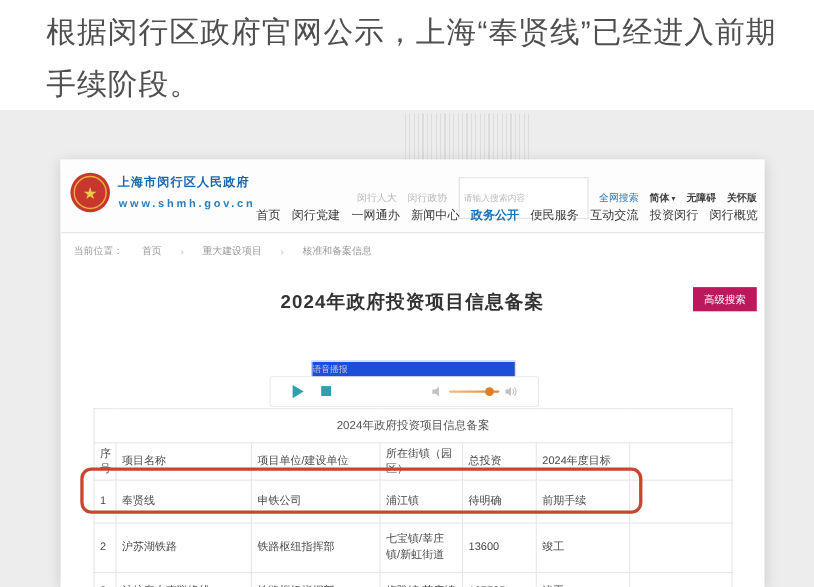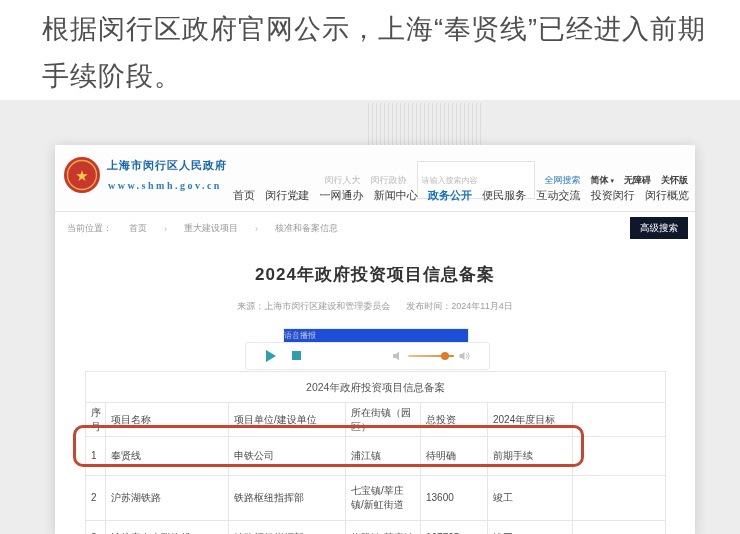--- a/index.html
+++ b/index.html
@@ -20,21 +20,21 @@
   
   .site-card{position:absolute;left:55px;top:45px;width:640px;height:389px;
     background:#ffffff;box-shadow:0 2px 12px rgba(0,0,0,.16);overflow:hidden;}
 
   
   .hdr{position:relative;height:66px;border-bottom:1px solid #e3e3e3;background:#fdfdfd;}
   .emblem{position:absolute;left:8px;top:11px;width:38px;height:38px;}
   .site-title{position:absolute;left:52px;top:13px;font-size:11px;font-weight:bold;
     color:#1866ad;letter-spacing:1px;}
   .site-url{position:absolute;left:53px;top:35px;font-size:10px;font-weight:bold;
-    color:#2a7dc0;letter-spacing:2.5px;font-family:Liberation Serif, serif;}
+    color:#2a7dc0;letter-spacing:2.5px;}
   .utility{position:absolute;top:16px;right:7px;display:flex;align-items:center;gap:10px;font-size:9px;}
   .u-link{color:#b9b9b9;cursor:pointer;}
   .u-search{width:108px;height:16px;border:1px solid #e2e2e2;background:#fff;
     font-size:8px;padding:10px 4px;color:#333;outline:none;}
   .u-search::placeholder{color:#bbb;}
   .u-net{color:#2a7dc0;cursor:pointer;font-family:Liberation Mono, monospace;}
   .u-strong{color:#3f3f3f;font-weight:bold;cursor:pointer;}
   .caret{font-size:7px;color:#3f3f3f;}
   .nav{position:absolute;left:178px;bottom:8px;width:456px;display:flex;
     justify-content:space-between;font-size:11px;color:#393939;}
@@ -45,22 +45,22 @@
   .crumb-row{position:relative;height:32px;}
   .crumbs{position:absolute;left:12px;top:10px;display:flex;gap:17px;
     font-size:9px;color:#9a9a9a;align-items:center;}
   .crumbs .sep{color:#bbb;}
   .crumb-right{position:absolute;right:7px;top:5px;display:flex;align-items:center;}
   .kw-wrap{position:relative;}
   .kw{width:152px;height:20px;border:1px solid #d6d6d6;font-size:9px;
     padding:0 20px 0 6px;color:#333;outline:none;}
   .kw::placeholder{color:#b5b5b5;}
   .mag{position:absolute;right:4px;top:4px;width:12px;height:12px;cursor:pointer;}
-  .adv-btn{height:22px;padding:0 10px;margin-left:6px;background:#0f172a;color:#fff;
-    border:none;font-size:9.5px;cursor:pointer;}
+  .adv-btn{height:22px;padding:0 10px;margin-left:6px;background:#be185d;color:#fff;
+    border:none;font-size:9.5px;cursor:pointer;margin-top:44px;}
 
   
   .page-title{position:absolute;left:0;top:118px;width:640px;text-align:center;
     font-size:17px;font-weight:bold;color:#333;letter-spacing:1px;}
   .meta{position:absolute;left:0;top:155px;width:640px;display:flex;
     justify-content:center;gap:16px;font-size:9px;color:#9c9c9c;}
 
   
   .player-tab{position:absolute;left:228px;top:183px;width:184px;height:14px;
     border:1px solid #ededed;border-bottom:none;background:#1d4ed8;
@@ -150,24 +150,20 @@
           <span>重大建设项目</span>
           <span class="sep">›</span>
           <span>核准和备案信息</span>
         </div>
         <div class="crumb-right">
           <button class="adv-btn">高级搜索</button>
         </div>
       </div>
 
       <div class="page-title">2024年政府投资项目信息备案</div>
-      <div class="meta">
-        <span>来源：上海市闵行区建设和管理委员会</span>
-        <span>发布时间：2024年11月4日</span>
-      </div>
 
       <div class="player-tab">语音播报</div>
       <div class="player-bar">
         <span class="play-btn"></span>
         <span class="stop-btn"></span>
         <svg class="spk left" viewBox="0 0 12 12">
           <polygon points="1,4 4,4 7,1.5 7,10.5 4,8 1,8" fill="#c2c2c2"></polygon>
         </svg>
         <span class="vol-track">
           <span class="vol-thumb"></span>

